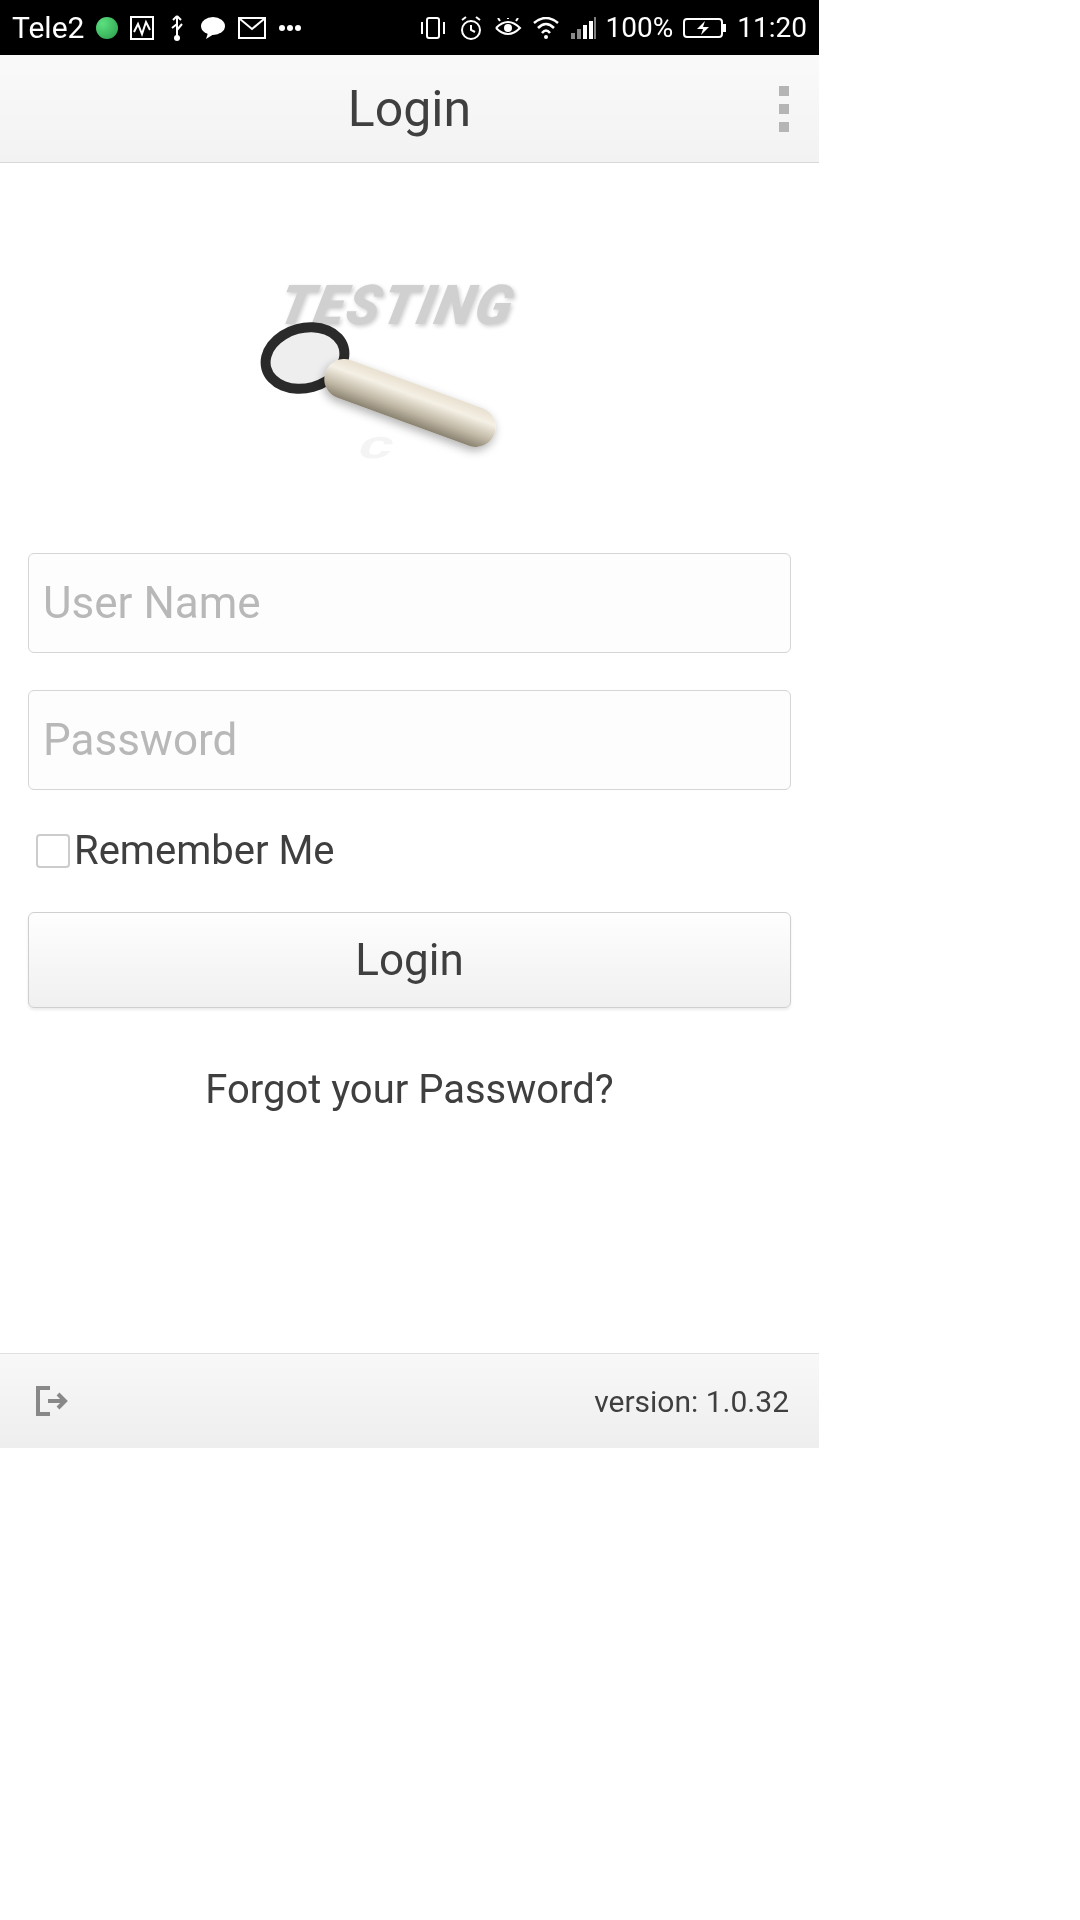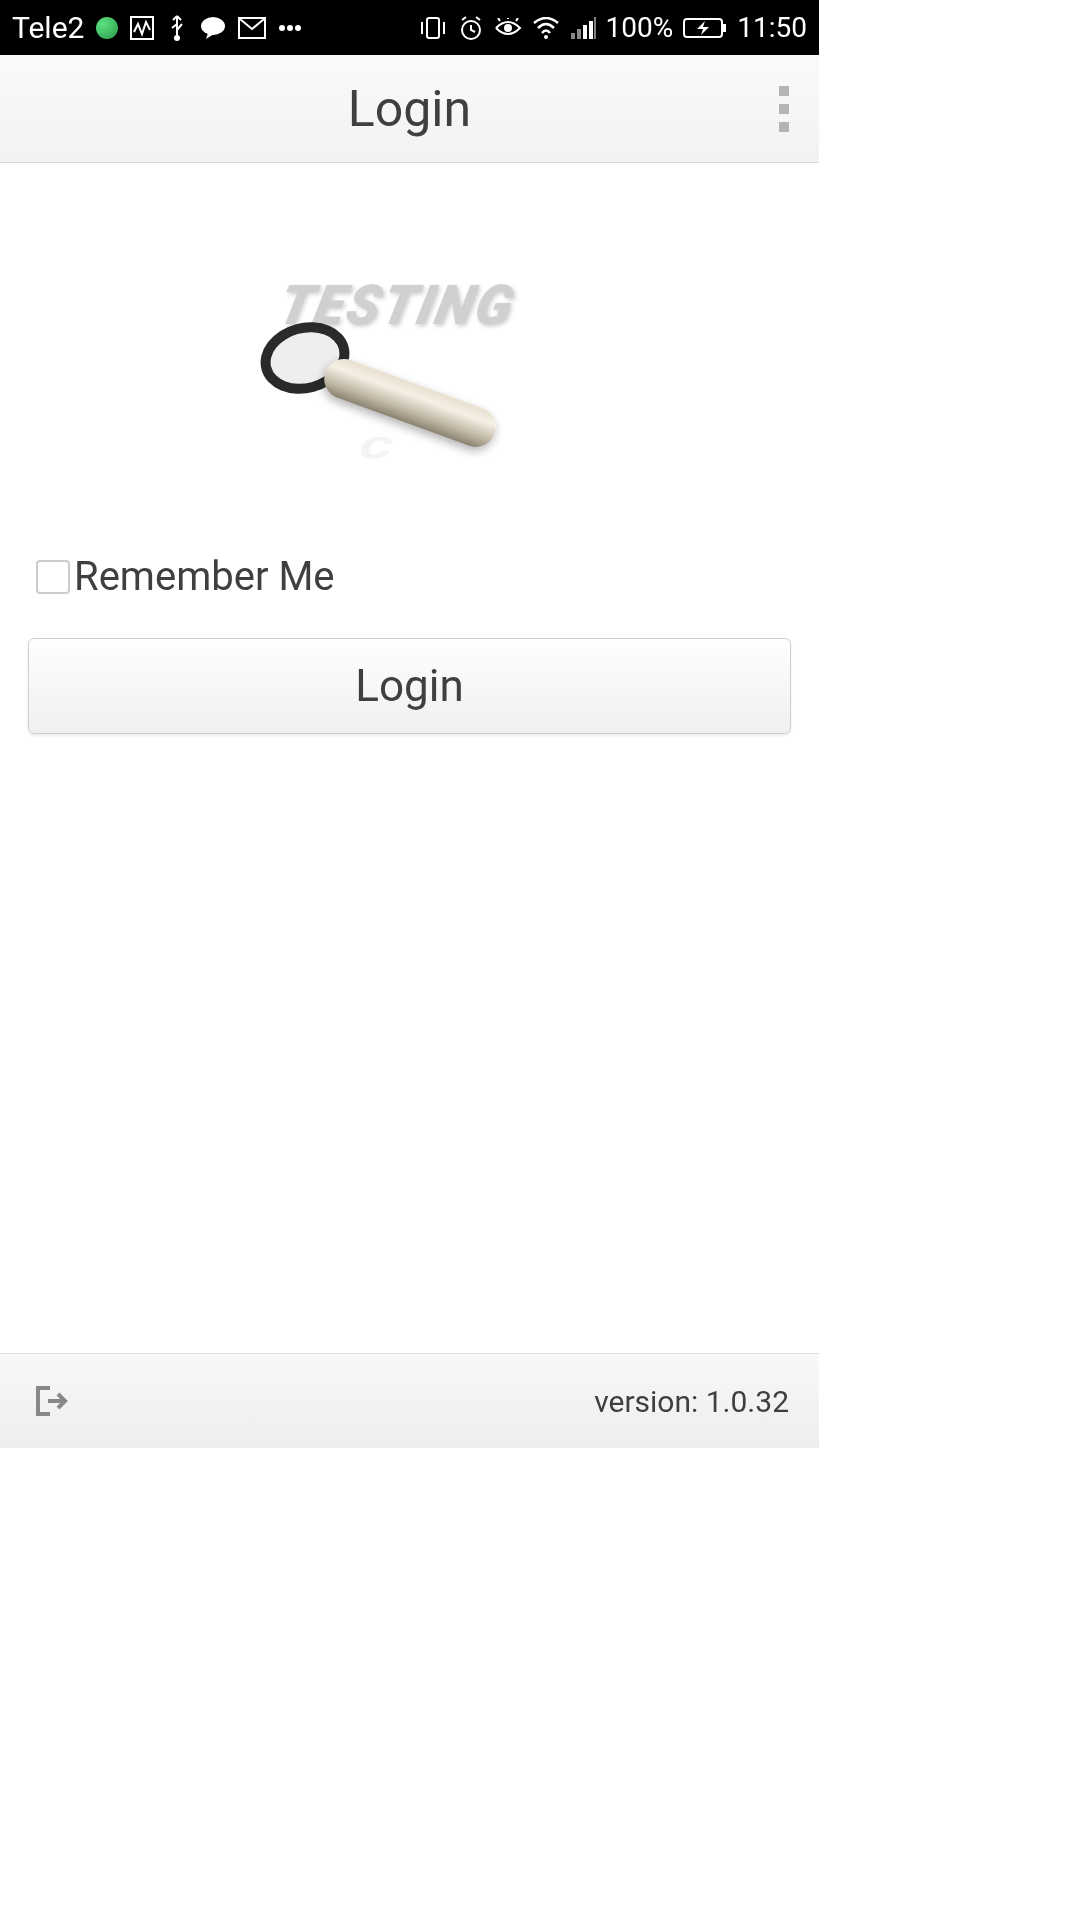--- a/index.html
+++ b/index.html
@@ -297,21 +297,21 @@
         </svg>
     </span>
     <span class="status-text">100%</span>
     <span class="status-icon">
       <svg width="44" height="20" viewBox="0 0 44 20">
           <rect x="1" y="1" width="38" height="18" rx="3" fill="none" stroke="#fff" stroke-width="2"></rect>
           <rect x="40" y="6" width="3" height="8" fill="#fff"></rect>
           <path d="M22 3 L14 11 L20 11 L18 17 L26 9 L20 9 Z" fill="#fff"></path>
         </svg>
     </span>
-    <span class="status-text">11:50</span>
+    <span class="status-text">11:20</span>
   </div>
 </div>
 
 <div class="app-bar">
   <span class="app-bar-title">Login</span>
   <div class="menu-dots">
     <div class="menu-dot"></div>
     <div class="menu-dot"></div>
     <div class="menu-dot"></div>
   </div>
@@ -322,29 +322,32 @@
     <div class="testing-logo">
       <div class="testing-text">TESTING</div>
       <div class="magnifier">
         <div class="magnifier-glass"></div>
         <div class="magnifier-handle"></div>
       </div>
       <div class="reflection">C</div>
     </div>
   </div>
 
-
+  <input type="text" class="text-input" placeholder="User Name" style="">
+
+  <input type="password" class="text-input" placeholder="Password" style="">
 
   <div class="remember-row">
     <div class="checkbox"></div>
     <span class="remember-label">Remember Me</span>
   </div>
 
   <button class="login-button">Login</button>
 
+  <div class="forgot-link">Forgot your Password?</div>
 </div>
 
 <div class="footer">
   <div class="exit-icon">
     <svg width="42" height="42" viewBox="0 0 42 42">
       <path d="M6 6 L6 36 L20 36 L20 32 L10 32 L10 10 L20 10 L20 6 Z" fill="#888"></path>
       <path d="M18 21 L34 21 M28 14 L35 21 L28 28" stroke="#888" stroke-width="4" fill="none"></path>
     </svg>
   </div>
   <span class="version-text">version: 1.0.32</span>

